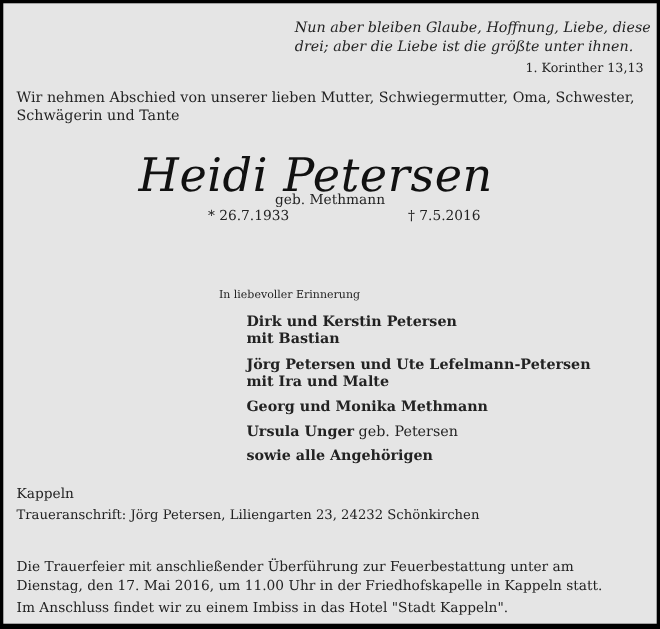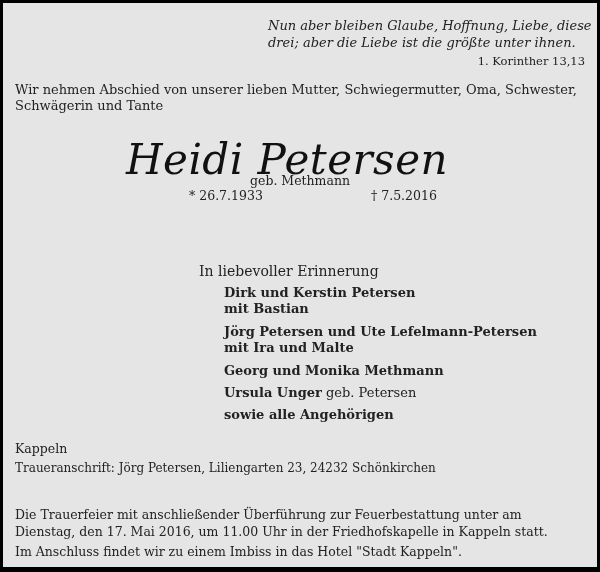--- a/index.html
+++ b/index.html
@@ -11,21 +11,21 @@
     }
     .abs { position: absolute; white-space: nowrap; }
     .verse { left: 265px; top: 14px; font-style: italic; font-size: 13px; line-height: 17px; color: #222; }
     .verse-ref { right: 12px; top: 51px; font-size: 11.5px; color: #222; }
     .intro { left: 12px; top: 79px; font-size: 13px; line-height: 16px; }
     .name { left: 0; width: 568px; text-align: center; top: 132px; font-size: 42px; font-style: italic; color: #111; letter-spacing: 0.5px; }
     .maiden { left: 0; width: 594px; text-align: center; top: 170px; font-size: 12.5px; }
     .born { left: 186px; top: 185px; font-size: 12.5px; }
     .died { left: 340px; top: 185px; font-size: 12.5px; margin-left: 28px; }
     .passed { left: 12px; top: 225px; font-size: 13px; }
-    .mem { left: 196px; top: 260px; font-size: 14px; }
+    .mem { left: 196px; top: 260px; font-size: 10px; }
     .fam { left: 196px; font-size: 13px; font-weight: bold; line-height: 16px; color: #222; margin-left: 25px; }
     .fam .normal { font-weight: normal; }
     .place { left: 12px; top: 438px; font-size: 12.5px; }
     .addr { left: 12px; top: 458px; font-size: 12px; }
     .svc { left: 12px; top: 503px; font-size: 12.5px; line-height: 17px; }
     .svc2 { left: 12px; top: 541px; font-size: 12.5px; }
   </style>
 </head>
 <body>
 

